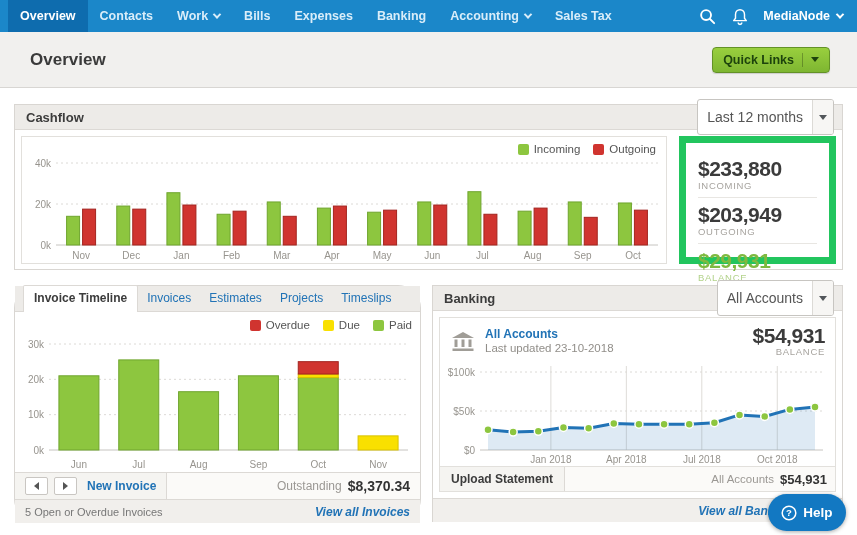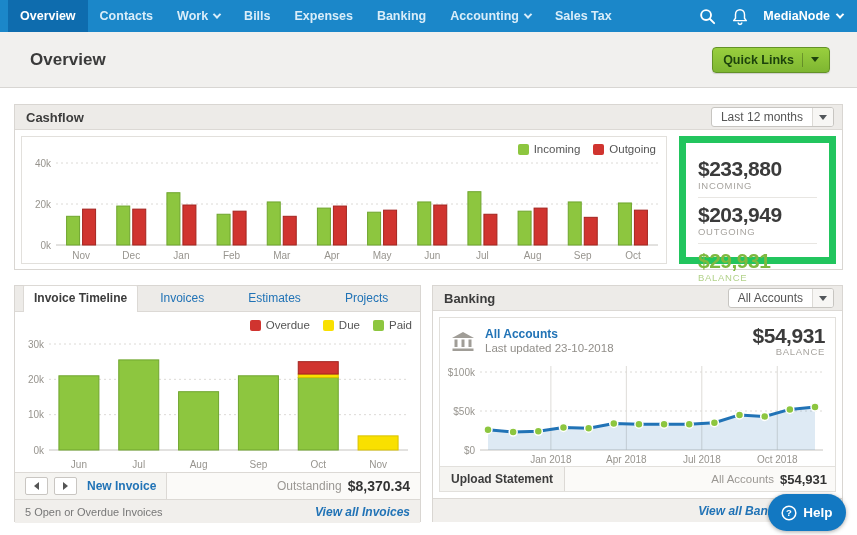--- a/index.html
+++ b/index.html
@@ -46,33 +46,33 @@
     box-shadow: 0 1px 1px rgba(0,0,0,0.15);
   }
   .quick-links .ql-label { font-size: 12.5px; font-weight: bold; color: #1d430c; }
   .quick-links .ql-sep { width: 1px; height: 14px; background: rgba(0,0,0,0.25); margin: 0 8px; }
   .caret { width: 0; height: 0; border-left: 4px solid transparent; border-right: 4px solid transparent; border-top: 5px solid #52565a; }
   .quick-links .caret { border-top-color: #1d430c; }
 
   
   .panel { position: absolute; background: #fff; border: 1px solid #d9d6d2; }
   #cashflow-panel { left: 14px; top: 104px; width: 829px; height: 166px; }
-  #invoice-panel  { left: 14px; top: 285px; width: 407px; height: 237px; }
+  #invoice-panel  { left: 14px; top: 285px; width: 407px; height: 237px; border-radius: 23px; }
   #banking-panel  { left: 432px; top: 285px; width: 411px; height: 237px; }
 
   .panel-header {
     height: 25px; background: #edebe8; border-bottom: 1px solid #dcd9d5;
     display: flex; align-items: center; padding: 0 8px 0 11px;
   }
   .panel-title { font-size: 13px; font-weight: bold; color: #3c3c3c; }
 
   .select {
     margin-left: auto; display: flex; align-items: stretch;
     background: #fff; border: 1px solid #c7c5c1; border-radius: 3px;
-    height: 20px; font-size: 12px; color: #555; cursor: pointer; overflow: hidden;
+    height: 36px; font-size: 14px; color: #555; cursor: pointer; overflow: hidden;
   }
   .select .sel-label { display: flex; align-items: center; padding: 0 9px; }
   .select .sel-caret { display: flex; align-items: center; padding: 0 6px; border-left: 1px solid #dcdad6; background: #f7f6f4; }
 
   
   .cashflow-body { display: flex; gap: 12px; padding: 6px; height: 140px; }
   .chart-box { position: relative; flex: 1; border: 1px solid #e2e0dc; background: #fff; }
   .legend { position: absolute; top: 6px; right: 10px; display: flex; gap: 13px; align-items: center; z-index: 2; }
   .legend-item { display: flex; align-items: center; gap: 5px; font-size: 11.5px; color: #555; }
   .swatch { width: 11px; height: 11px; border-radius: 2px; }
@@ -82,21 +82,21 @@
   .sum-label { font-size: 9.5px; color: #a7a49f; letter-spacing: 0.7px; line-height: 12px; }
   .sum-div { border-top: 1px solid #e8e6e2; margin: 5px 0; }
   .sum-value.green { color: #7fb93f; }
   .sum-label.green { color: #b2d28a; }
 
   [data-chart] svg { display: block; }
   [data-chart] text { font-family: "Liberation Sans", sans-serif; font-size: 10px; fill: #97948e; }
 
   
   .tabbar { height: 26px; background: #edebe8; border-bottom: 1px solid #dcd9d5; display: flex; align-items: flex-end; padding-left: 8px; }
-  .tab { font-size: 12px; color: #2173b6; padding: 5px 22px 6px; cursor: pointer; white-space: nowrap; }
+  .tab { font-size: 12px; color: #2173b6; padding: 5px 9px 6px; cursor: pointer; white-space: nowrap; }
   .tab.active {
     background: #fff; color: #3c3c3c; font-weight: bold;
     border: 1px solid #dcd9d5; border-bottom: none; border-radius: 2px 2px 0 0;
     margin-bottom: -1px; padding: 5px 10px 7px;
   }
   .invoice-chart-area { position: relative; height: 160px; background: #fff; }
   .invoice-footer { height: 27px; border-top: 1px solid #dcd9d5; display: flex; align-items: stretch; background: #fbfaf8; }
   .pager-group { display: flex; align-items: center; gap: 6px; padding: 0 10px; border-right: 1px solid #dcd9d5; background: #f5f4f1; }
   .pager { width: 23px; height: 18px; border: 1px solid #c9c6c2; border-radius: 2px; background: #fff; display: flex; align-items: center; justify-content: center; cursor: pointer; }
   .arr-left  { width:0; height:0; border-top:4px solid transparent; border-bottom:4px solid transparent; border-right:5px solid #555; }

